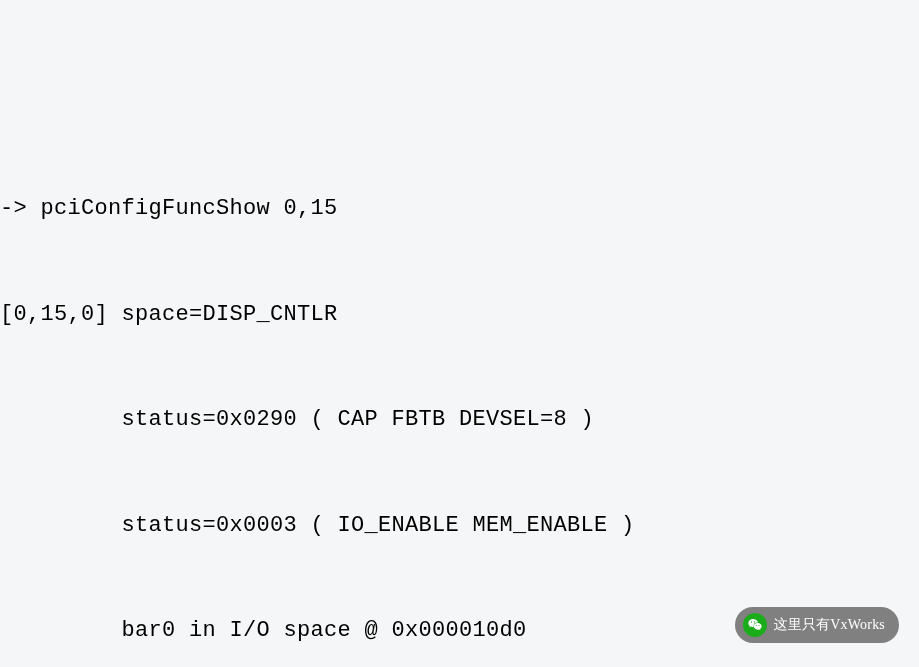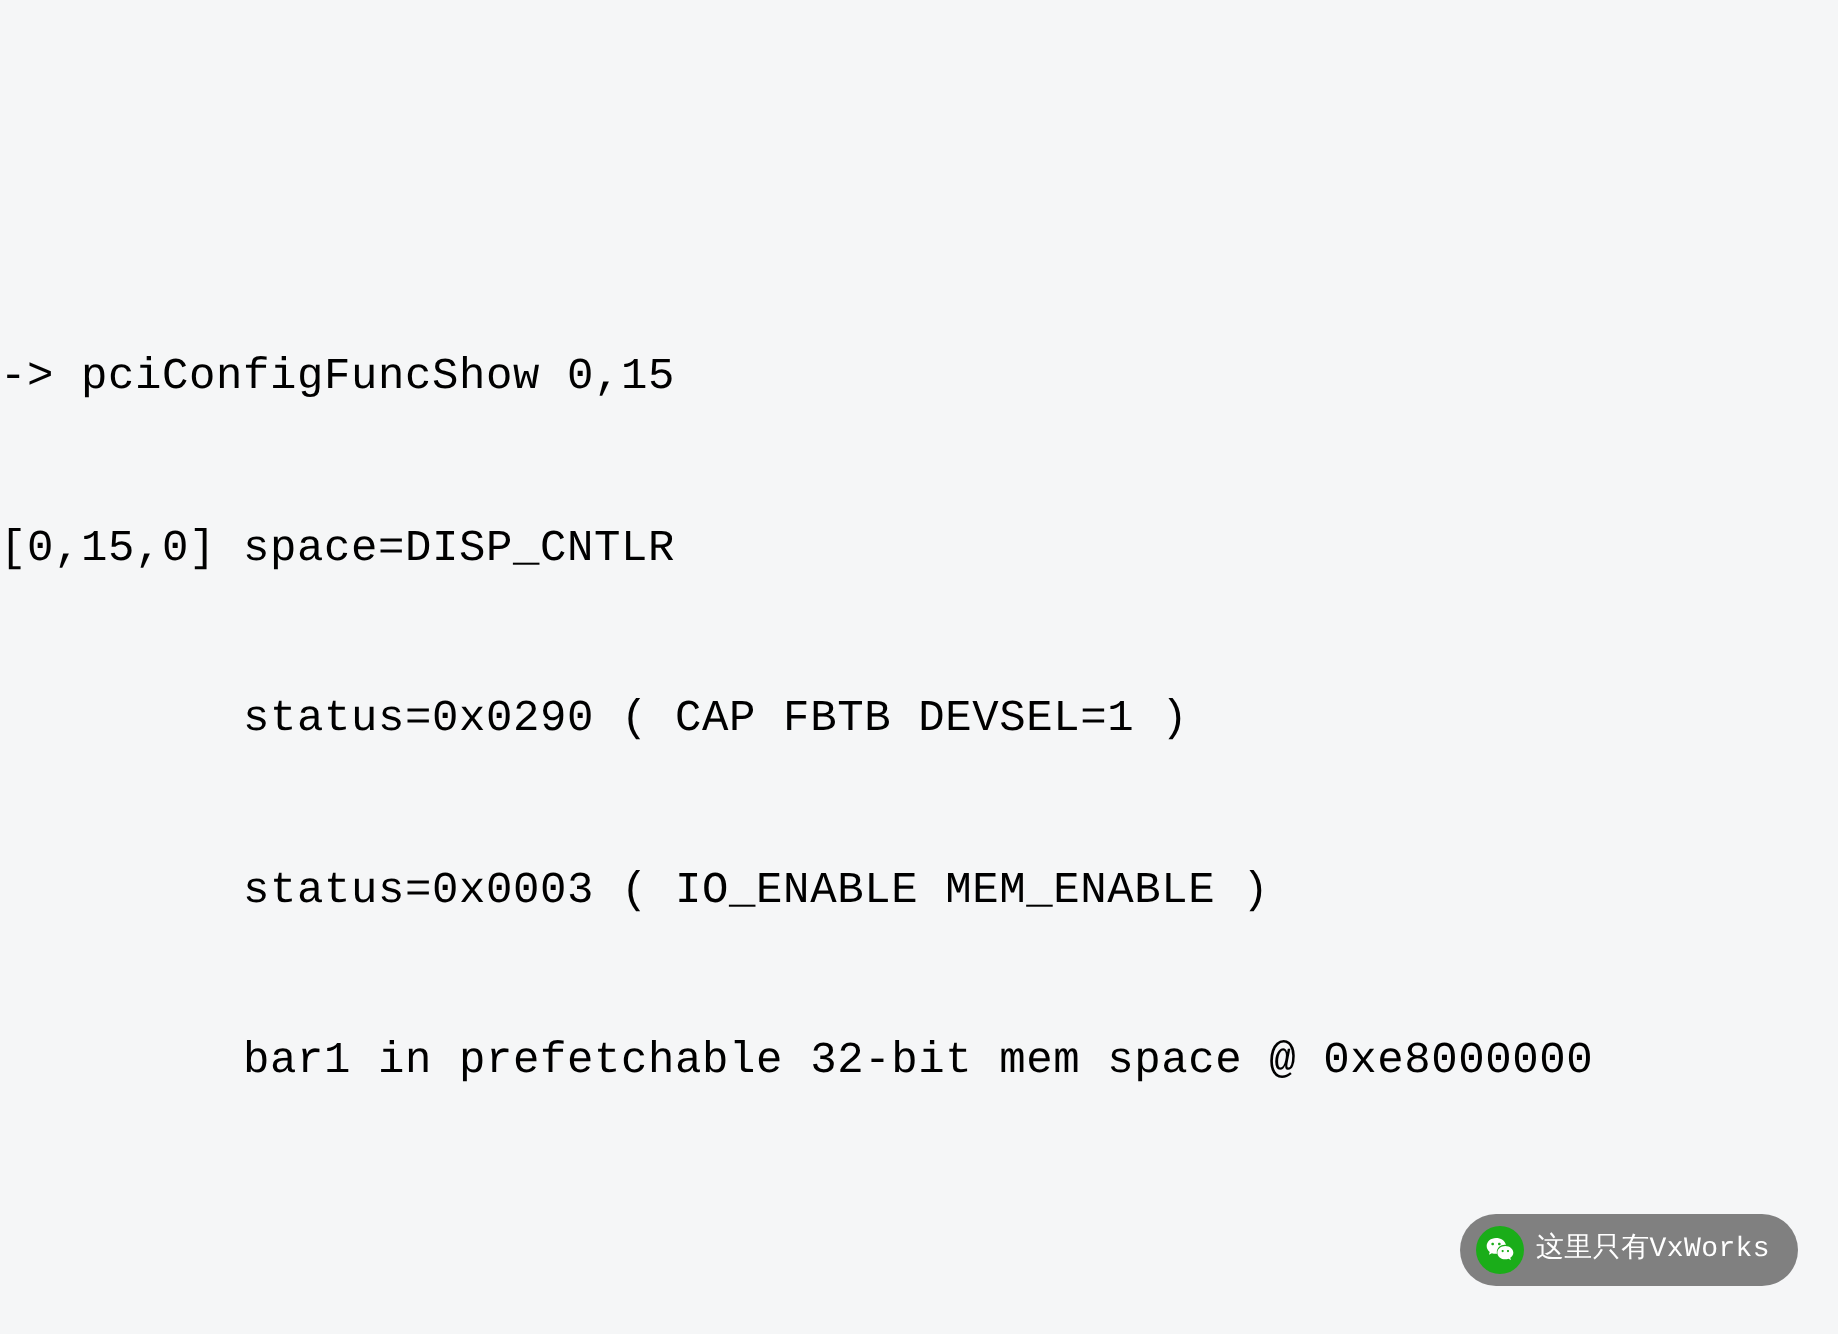--- a/index.html
+++ b/index.html
@@ -16,32 +16,33 @@
       line-height: 28.5px;
       color: #000;
       position: relative;
       overflow: hidden;
       white-space: pre;
       padding-top: 4px;
       letter-spacing: 0.3px;
     }
     .line {
       display: block;
+      margin-top: 20px;
     }
     .watermark {
       position: absolute;
       right: 20px;
       bottom: 24px;
       background: rgba(88, 88, 88, 0.75);
       color: #fff;
       border-radius: 20px;
       padding: 4px 14px 4px 8px;
       display: flex;
       align-items: center;
-      font-family: Liberation Mono, monospace;
+      font-family: Liberation Serif, serif;
       font-size: 14px;
       letter-spacing: 0.2px;
       white-space: nowrap;
     }
     .watermark-icon {
       width: 24px;
       height: 24px;
       background: #1aad19;
       border-radius: 50%;
       display: inline-flex;
@@ -58,22 +59,23 @@
     }
   </style>
 </head>
 <body>
 
 
 
 <div>
   <span class="line">-&gt; pciConfigFuncShow 0,15</span>
   <span class="line">[0,15,0] space=DISP_CNTLR</span>
-  <span class="line">         status=0x0290 ( CAP FBTB DEVSEL=1 )</span>
+  <span class="line">         status=0x0290 ( CAP FBTB DEVSEL=8 )</span>
   <span class="line">         status=0x0003 ( IO_ENABLE MEM_ENABLE )</span>
+  <span class="line">         bar0 in I/O space @ 0x000010d0</span>
   <span class="line">         bar1 in prefetchable 32-bit mem space @ 0xe8000000</span>
   
   
   
   
   
   
   
   
   

